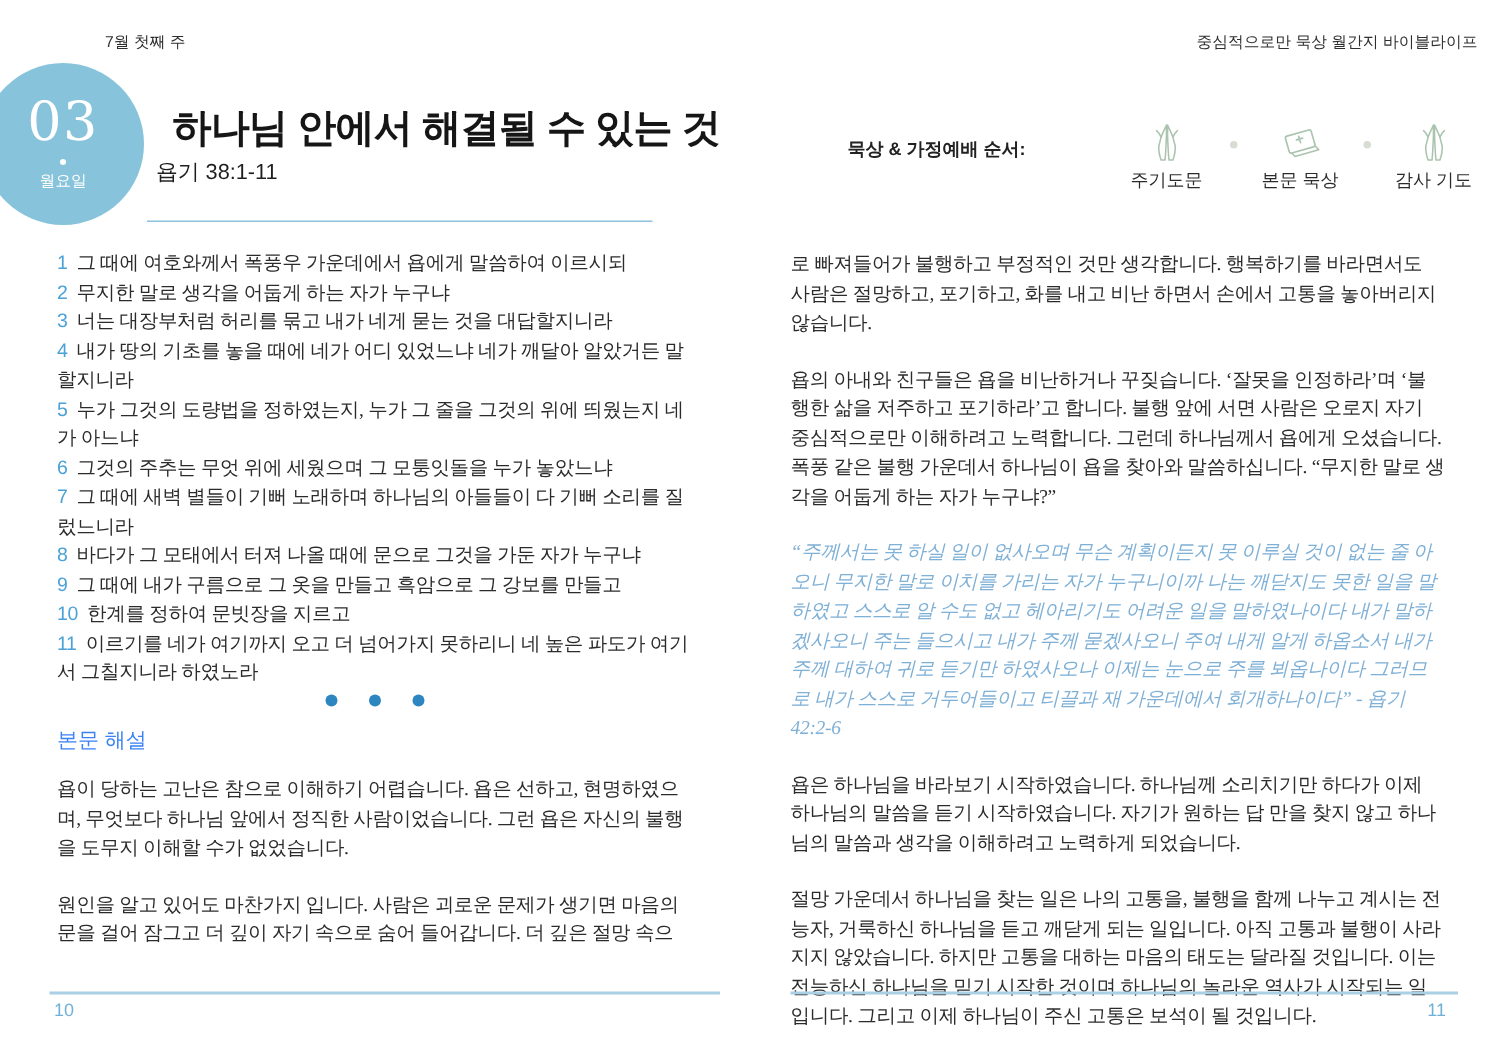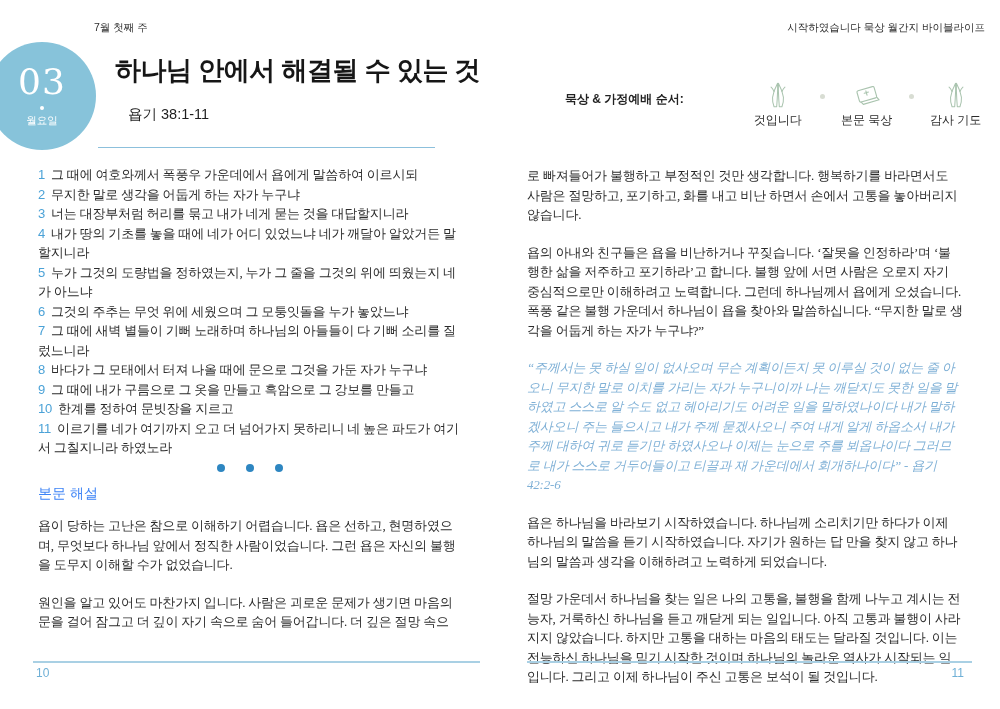--- a/index.html
+++ b/index.html
@@ -4,42 +4,42 @@
 <style>
   html,body { margin:0; padding:0; background:#ffffff; }
   .spread {
     position:relative; width:1000px; height:709px; background:#ffffff;
     overflow:hidden; font-family:"Liberation Serif","DejaVu Serif",serif; color:#2b2b2b;
   }
   .running-head {
     position:absolute; top:21px; font-family:"Liberation Sans","DejaVu Sans",sans-serif;
     font-size:10.5px; color:#2e2e2e;
   }
-  .head-left { left:70px;margin-left:24px; }
+  .head-left { left:70px; }
   .head-right { right:15px; }
 
   .day-badge {
     position:absolute; left:-12px; top:42px; width:108px; height:108px; border-radius:50%;
     background:#87c3da; display:flex; flex-direction:column; align-items:center;
     justify-content:center; color:#ffffff;
   }
   .day-number {
     font-family:"DejaVu Serif","Liberation Serif",serif; font-size:36px; line-height:1;
     font-weight:400; letter-spacing:1px;
   }
   .badge-dot { width:4px; height:4px; border-radius:50%; background:#ffffff; margin:6px 0 4px; }
   .weekday { font-family:"Liberation Sans","DejaVu Sans",sans-serif; font-size:10.5px; }
 
   .page-title {
-    position:absolute; left:115px; top:53px; margin:0;
+    position:absolute; left:115px; top:68px; margin:0;
     font-family:"Liberation Sans","DejaVu Sans",sans-serif; font-size:26px; font-weight:600;
     color:#161616; letter-spacing:-0.5px; white-space:nowrap;
   }
   .scripture-ref {
-    position:absolute; left:128px; top:105px;
+    position:absolute; left:104px; top:105px;
     font-family:"Liberation Sans","DejaVu Sans",sans-serif; font-size:14.5px; color:#1e1e1e;
   }
   .title-rule { position:absolute; left:98px; top:147px; width:337px; height:1px; background:#8cc0dc; }
 
   .verses { position:absolute; left:38px; top:165px; width:424px; font-size:13px; line-height:19.5px; letter-spacing:-0.2px; }
   .verse { margin:0; }
   .vnum { font-family:"Liberation Sans","DejaVu Sans",sans-serif; color:#4ba2d7; margin-right:6px; }
 
   .dots { position:absolute; left:38px; top:458px; width:424px; text-align:center; }
   .dots span { display:inline-block; width:8px; height:8px; border-radius:50%; background:#2e86c1; margin:0 10.5px; }
@@ -121,35 +121,35 @@
 
         <p>욥이 당하는 고난은 참으로 이해하기 어렵습니다. 욥은 선하고, 현명하였으며, 무엇보다 하나님 앞에서 정직한 사람이었습니다. 그런 욥은 자신의 불행을 도무지 이해할 수가 없었습니다.</p>
 
         <p>원인을 알고 있어도 마찬가지 입니다. 사람은 괴로운 문제가 생기면 마음의 문을 걸어 잠그고 더 깊이 자기 속으로 숨어 들어갑니다. 더 깊은 절망 속으</p>
       </div>
   </div>
 
   <div class="footer-rule rule-left"></div>
   <div class="page-num num-left">10</div>
 
-  <div class="running-head head-right">시작하였습니다 묵상 월간지 바이블라이프</div>
+  <div class="running-head head-right">중심적으로만 묵상 월간지 바이블라이프</div>
 
   <div class="worship-row">
     <div class="worship-label">묵상 &amp; 가정예배 순서:</div>
     <div class="steps">
       <div class="step">
         <span>
           <svg viewBox="0 0 32 32" fill="none" stroke="#aac4af" stroke-width="1.1" stroke-linejoin="round" stroke-linecap="round">
             <path d="M15.6 3.5 C14.4 6.5 12.8 9 11.8 12.2 L10.2 18.5 C9.9 21.5 10.4 24.5 11.8 28.5 L14.6 28.5 C15.1 23 15.4 17 15.6 11 Z"></path>
             <path d="M11.8 12.2 C10.8 10.2 9.8 8.6 8.6 7.6"></path>
             <path d="M16.4 3.5 C17.6 6.5 19.2 9 20.2 12.2 L21.8 18.5 C22.1 21.5 21.6 24.5 20.2 28.5 L17.4 28.5 C16.9 23 16.6 17 16.4 11 Z"></path>
             <path d="M20.2 12.2 C21.2 10.2 22.2 8.6 23.4 7.6"></path>
           </svg>
         </span>
-        <div class="step-label">것입니다</div>
+        <div class="step-label">주기도문</div>
       </div>
       <div class="sep-dot"></div>
       <div class="step">
         <span>
           <svg viewBox="0 0 32 32" fill="none" stroke="#aac4af" stroke-width="1.2" stroke-linejoin="round" stroke-linecap="round">
             <g transform="rotate(-16 16 16)">
               <rect x="6.5" y="9" width="19" height="12.5" rx="1.5"></rect>
               <path d="M8 21.5 L9.5 24.5 L27 24.5 L25.5 21.5"></path>
               <path d="M16 11.5 v4.6 M13.7 13.4 h4.6"></path>
             </g>

